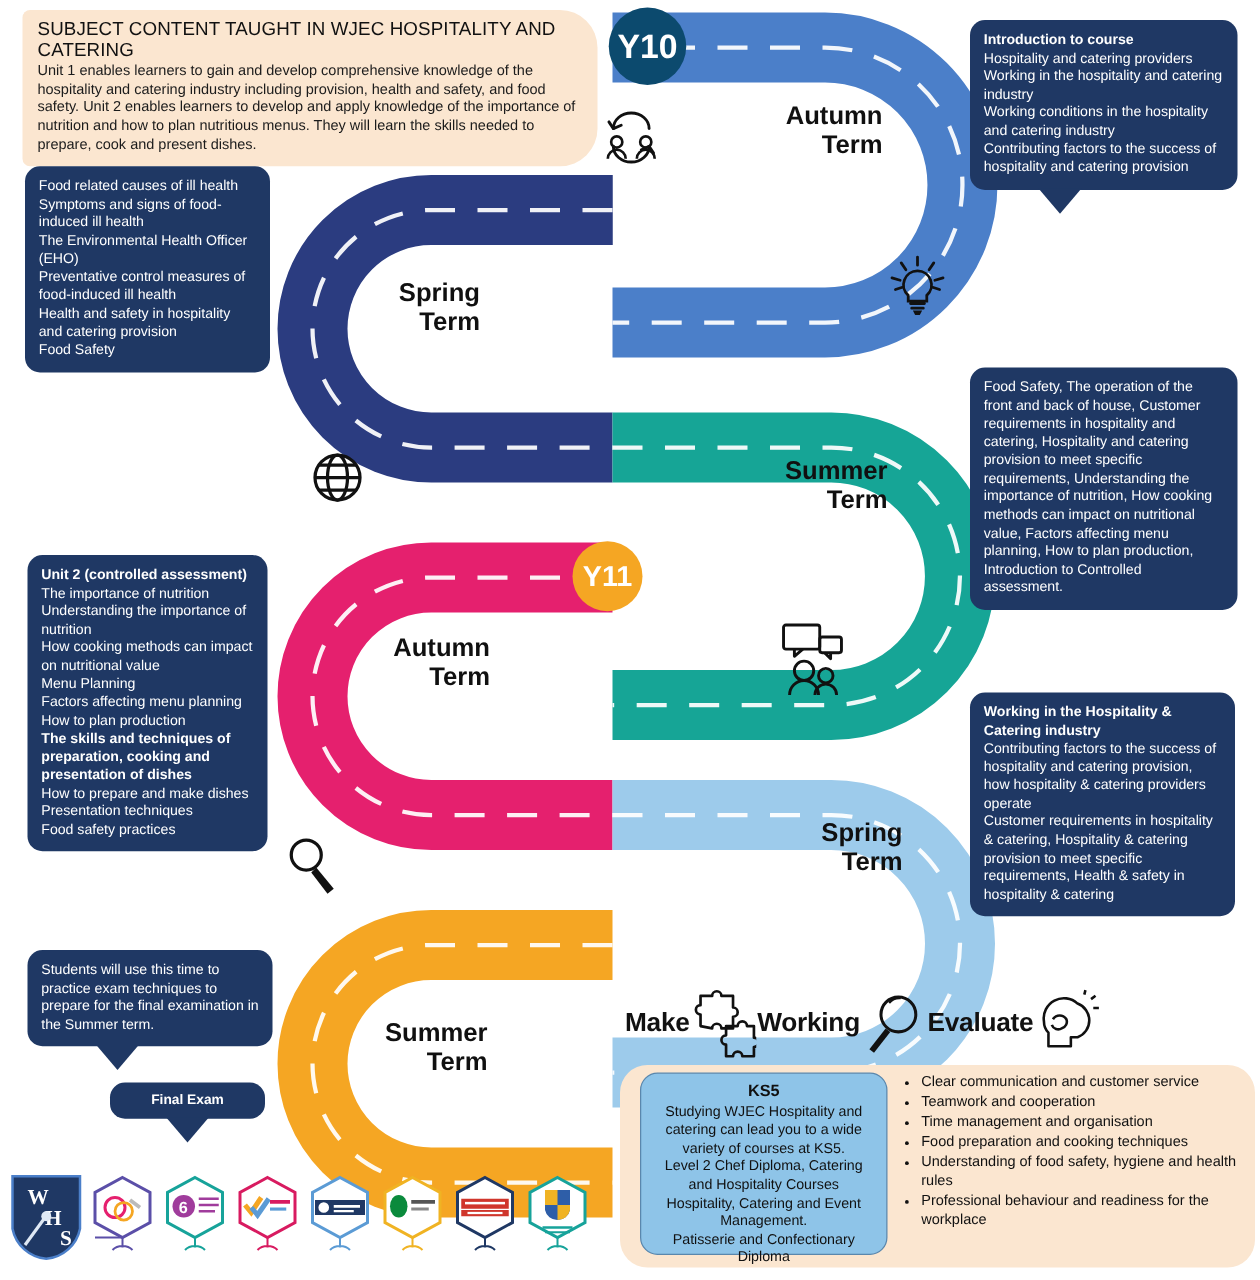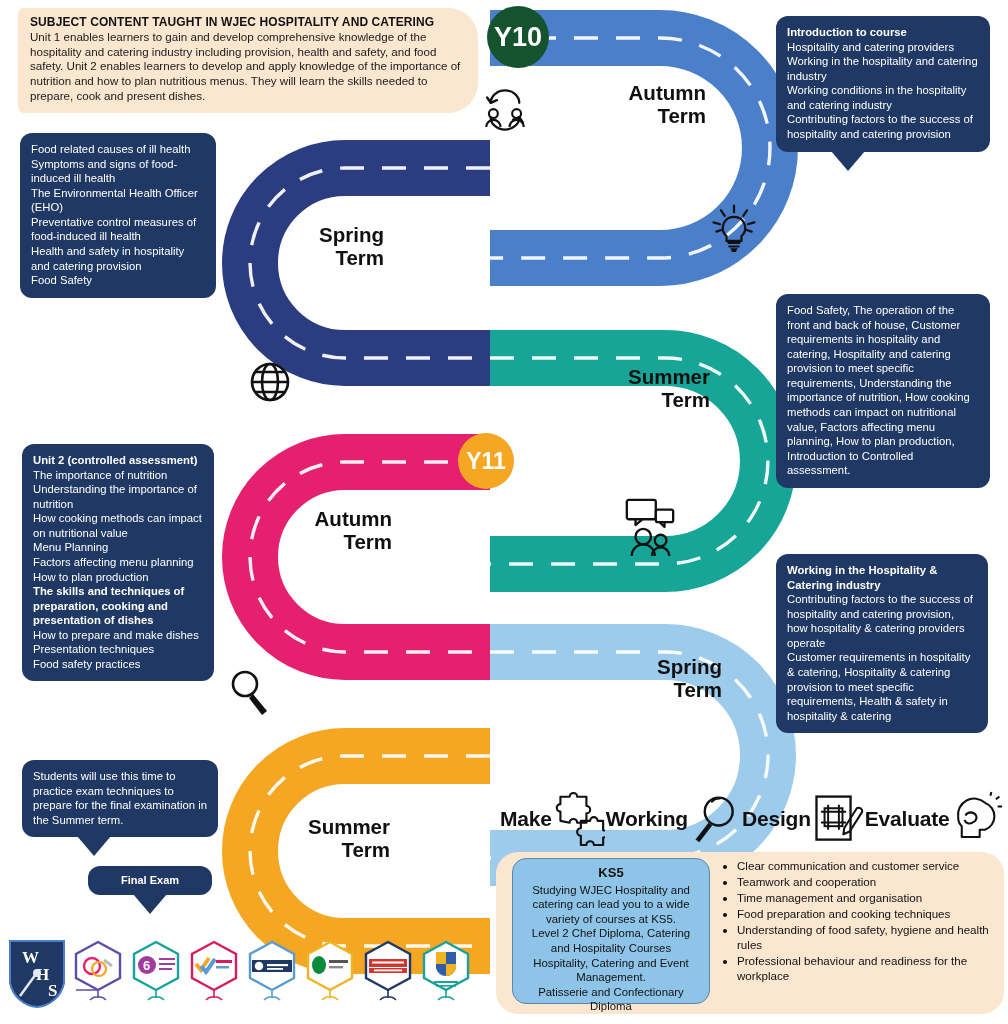--- a/index.html
+++ b/index.html
@@ -27,21 +27,21 @@
   .header-banner {
     position: absolute;
     left: 18px; top: 8px;
     width: 460px;
     background: #fbe6d0;
     border-radius: 6px 30px 30px 6px;
     padding: 7px 14px 9px 12px;
     color: #1a1a1a;
   }
   .header-banner .hb-title {
-    font-size: 12px; font-weight: bold;
+    font-size: 15px; font-weight: normal;
     letter-spacing: .1px; margin-bottom: 1px;
     color: #111;
   }
   .header-banner .hb-body {
     font-size: 11.6px; line-height: 1.27;
     color: #1b1b1b;
   }
   
   .callout {
     position: absolute;
@@ -78,21 +78,21 @@
   
   .year-badge {
     position: absolute;
     border-radius: 50%;
     display: flex; align-items: center; justify-content: center;
     color: #ffffff; font-weight: bold;
     font-family: "Liberation Sans", sans-serif;
   }
   #badge-y10 {
     left: 487px; top: 6px; width: 62px; height: 62px;
-    background: #14532d; font-size: 27px;
+    background: #0c4a6e; font-size: 27px;
   }
   #badge-y11 {
     left: 458px; top: 433px; width: 56px; height: 56px;
     background: #f5a623; font-size: 23px;
   }
 
   
   .term-label {
     position: absolute;
     color: #101010;
@@ -359,33 +359,20 @@
 
     <div class="made-item">
       <span class="made-word">Working</span>
       <svg class="made-glyph" viewBox="0 0 56 60">
         <circle cx="32" cy="22" r="15" fill="none" stroke="#111" stroke-width="2.6"></circle>
         <path d="M24,12 a12,12 0 0 1 10,-4" fill="none" stroke="#111" stroke-width="2"></path>
         <path d="M21,34 l-14,18 l4,3 l14,-18z" fill="#111"></path>
       </svg>
     </div>
 
-    <div class="made-item">
-      <span class="made-word">Design</span>
-      <svg class="made-glyph" viewBox="0 0 58 60">
-        <rect x="5" y="5" width="38" height="48" fill="none" stroke="#111" stroke-width="2.6"></rect>
-        <g fill="none" stroke="#111" stroke-width="2.2">
-          <rect x="14" y="18" width="20" height="20"></rect>
-          <path d="M10,22 l28,0 M10,34 l28,0 M18,14 l0,28 M30,14 l0,28"></path>
-        </g>
-        <g fill="none" stroke="#111" stroke-width="2.3" stroke-linejoin="round">
-          <path d="M36,40 l14,-22 a4,4 0 0 1 6,4 l-14,22 l-7,3z"></path>
-        </g>
-      </svg>
-    </div>
 
     <div class="made-item">
       <span class="made-word">Evaluate</span>
       <svg class="made-glyph" viewBox="0 0 58 60">
         <g fill="none" stroke="#111" stroke-width="2.3" stroke-linejoin="round">
           <path d="M38,12 a18,18 0 0 0 -30,16 a14,14 0 0 0 4,10 l0,12 l20,0 l0,-8 l6,0 a16,16 0 0 0 0,-30z"></path>
           <path d="M16,26 a7,7 0 0 1 12,0 a6,6 0 0 1 -4,8 a6,6 0 0 1 -9,-3"></path>
           <path d="M44,4 l1,-4 M50,8 l4,-3 M52,16 l5,0"></path>
         </g>
       </svg>

